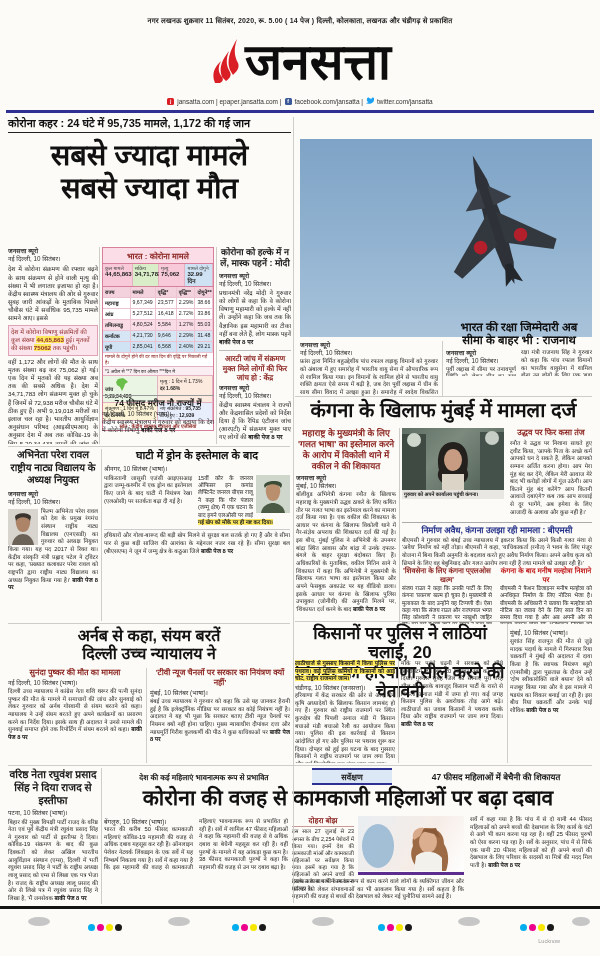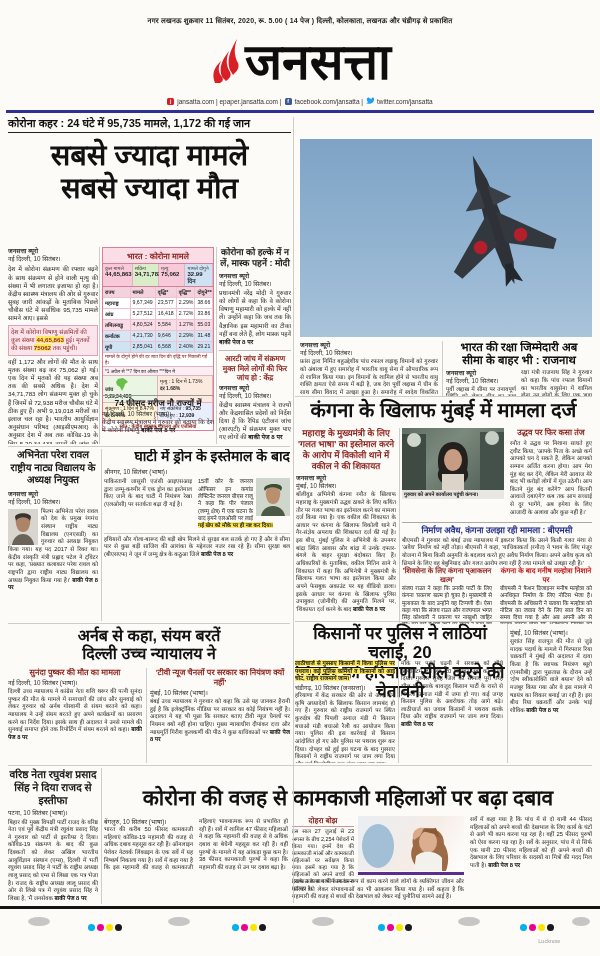--- a/index.html
+++ b/index.html
@@ -213,21 +213,21 @@
       </g>
     </svg>
   </div>
 
   <div class="abs" style="left:300px;top:341px;width:138px;height:55px;overflow:hidden">
     <div class="dl">जनसत्ता ब्यूरो</div>
     <div class="dl" style="font-weight:400">नई दिल्ली, 10 सितंबर।</div>
     <div class="body-s" style="margin-top:1px"><span>फ्रांस द्वारा निर्मित बहुउद्देशीय पांच रफाल लड़ाकू विमानों को गुरुवार को अंबाला में हुए समारोह में भारतीय वायु सेना में औपचारिक रूप से शामिल किया गया। इन विमानों के शामिल होने से भारतीय वायु शक्ति क्षमता ऐसे समय में बढ़ी है, जब देश पूर्वी लद्दाख में चीन के साथ सीमा विवाद में उलझा हुआ है। समारोह में स्वदेश विकसित लड़ाकू विमान- तेजस और सारंग हेलीकॉप्टर दलों की हवाई कलाबाजी टीम ने कई करतब दिखाए। भारतीय वायु सेना ने एक ट्वीट कर इस</span> </div>
   </div>
 
-  <div class="abs" style="left:446px;top:341px;width:146px;height:55px;overflow:hidden">
+  <div class="abs" style="left:446px;top:321px;width:146px;height:55px;overflow:hidden">
     <div class="ctr headline" style="font-size:11.5px">
       <div>भारत की रक्षा जिम्मेदारी अब</div>
       <div>सीमा के बाहर भी : राजनाथ</div>
     </div>
     <div style="display:flex;gap:5px;margin-top:2px">
       <div style="width:70px">
         <div class="dl">जनसत्ता ब्यूरो</div>
         <div class="dl" style="font-weight:400">नई दिल्ली, 10 सितंबर।</div>
         <div class="body-s">पूर्वी लद्दाख में सीमा पर तनावपूर्ण स्थिति को लेकर चीन का रुख ठीक नहीं रहने पर संदर्भ देते हुए</div>
       </div>
@@ -265,21 +265,21 @@
     <div class="subhead maroon" style="font-size:8px">उद्धव पर फिर कसा तंज</div>
     <div class="body-s" style="margin-top:2px">रनौत ने उद्धव पर निशाना साधते हुए ट्वीट किया, 'आपके पिता के अच्छे कर्म आपको धन दे सकते हैं, लेकिन आपको सम्मान अर्जित करना होगा। आप मेरा मुंह बंद कर देंगे, लेकिन मेरी आवाज मेरे बाद भी करोड़ों लोगों में गूंज उठेगी। आप कितने मुंह बंद करेंगे? आप कितनी आवाजें दबाएंगे? कब तक आप सच्चाई से दूर भागेंगे, अब हमेशा के लिए आजादी के अलावा और कुछ नहीं है।'</div>
   </div>
 
   <div class="abs" style="left:402px;top:522px;width:190px">
     <div class="subhead navy" style="font-size:8.5px;border-top:1px solid #aaa;padding-top:2px">निर्माण अवैध, कंगना उलझा रही मामला : बीएमसी</div>
     <div class="body-s" style="margin-top:1px">बीएमसी ने गुरुवार को बंबई उच्च न्यायालय में इकरार किया कि उसने किसी गलत मंशा से 'अवैध' निर्माण को नहीं तोड़ा। बीएमसी ने कहा, 'याचिकाकर्ता (रनौत) ने भवन के लिए मंजूर योजना में बिना किसी अनुमति के बदलाव करते हुए अवैध निर्माण किया। अपने अवैध कृत्य को छिपाने के लिए वह बेबुनियाद और गलत आरोप लगा रही हैं तथा मामले को उलझा रही हैं।'</div>
   </div>
 
   <div class="abs" style="left:402px;top:566px;width:90px;height:58px;overflow:hidden">
-    <div class="subhead maroon" style="font-size:7.2px">'शिवसेना के लिए कंगना प्आकलन खत्म'</div>
+    <div class="subhead maroon" style="font-size:7.2px">'शिवसेना के लिए कंगना प्एलओस खत्म'</div>
     <div class="body-s" style="margin-top:1px;font-size:5.5px">संजय राउत ने कहा कि उनकी पार्टी के लिए कंगना 'प्रकरण' खत्म हो चुका है। मुख्यमंत्री से मुलाकात के बाद उन्होंने यह टिप्पणी दी। ऐसा कहा गया कि संजय राउत और राज्यपाल भगत सिंह कोश्यारी ने प्रकरण पर नाखुशी जाहिर की। इस बारे में पूछे जाने पर राउत ने कहा यह 'गलत सूचना' है।</div>
   </div>
   <div class="abs" style="left:500px;top:566px;width:92px;height:58px;overflow:hidden">
     <div class="subhead red" style="font-size:7.2px">कंगना के बाद मनीष मल्होत्रा निशाने पर</div>
     <div class="body-s" style="margin-top:1px;font-size:5.5px">बीएमसी ने फैशन डिजाइनर मनीष मल्होत्रा को अनधिकृत निर्माण के लिए नोटिस भेजा है। बीएमसी के अधिकारी ने बताया कि मल्होत्रा को नोटिस का जवाब देने के लिए सात दिन का समय दिया गया है और अब अपनी ओर से कारण बताना होगा कि अनधिकृत निर्माण को क्यों न तोड़ा जाए।</div>
   </div>
 
   <div class="abs" style="left:8px;top:449px;width:90px;height:172px;overflow:hidden">
     <div class="subhead" style="font-size:10px">अभिनेता परेश रावल राष्ट्रीय नाट्य विद्यालय के अध्यक्ष नियुक्त</div>
     <div class="dl" style="margin-top:3px">जनसत्ता ब्यूरो</div>
@@ -290,21 +290,21 @@
             <path d="M15 5 C9 5 7 10 8 15 C9 20 11 23 15 23 C19 23 21 20 22 15 C23 10 21 5 15 5 Z" fill="#ad8468"></path>
             <path d="M7 8 C8 3 22 3 23 8 L22 12 C20 7 10 7 8 12 Z" fill="#3c352f"></path>
             <path d="M4 36 C5 28 11 25 15 25 C19 25 25 28 26 36 Z" fill="#6b6258"></path>
           </svg>
       </div>
       <div class="body-s"><span>फिल्म अभिनेता परेश रावल को देश के प्रमुख रंगमंच संस्थान राष्ट्रीय नाट्य विद्यालय (एनएसडी) का गुरुवार को अध्यक्ष नियुक्त किया गया। यह पद 2017 से रिक्त था। केंद्रीय संस्कृति मंत्री प्रह्लाद पटेल ने ट्विटर पर कहा, 'प्रख्यात कलाकार परेश रावल को राष्ट्रपति द्वारा राष्ट्रीय नाट्य विद्यालय का अध्यक्ष नियुक्त किया गया है।'</span> <span class="more">बाकी पेज 8 पर</span></div>
     </div>
   </div>
 
   <div class="abs" style="left:104px;top:449px;width:186px;height:172px;overflow:hidden">
-    <div class="headline" style="font-size:14px;text-align:right">
+    <div class="headline" style="font-size:11px;text-align:center">
       <div>घाटी में ड्रोन के इस्तेमाल के बाद</div>
     </div>
     <div class="dl" style="font-weight:400;margin-top:3px">श्रीनगर, 10 सितंबर (भाषा)।</div>
     <div style="display:flex;gap:6px;margin-top:2px">
       <div style="width:88px">
         <div class="body-s">पाकिस्तानी जासूसी एजंसी आइएसआइ द्वारा जम्मू-कश्मीर में एक ड्रोन का इस्तेमाल किए जाने के बाद घाटी में नियंत्रण रेखा (एलओसी) पर सतर्कता बढ़ा दी गई है।</div>
       </div>
       <div style="width:92px">
         <div class="photo" style="float:right;width:34px;height:38px;margin:0 0 2px 3px;background:#cfd6cc">
           <svg width="34" height="38" viewBox="0 0 34 38">
@@ -351,20 +351,25 @@
     <div class="dl" style="font-weight:400;margin-top:2px">मुंबई, 10 सितंबर (भाषा)।</div>
     <div class="body-s" style="margin-top:1px"><span>सुशांत सिंह राजपूत की मौत से जुड़े मादक पदार्थ के मामले में गिरफ्तार रिया चक्रवर्ती ने मुंबई की अदालत में दावा किया है कि स्वापक नियंत्रण ब्यूरो (एनसीबी) द्वारा पूछताछ के दौरान उन्हें 'दोष स्वीकारोक्ति वाले बयान' देने को मजबूर किया गया और वे इस मामले में षडयंत्र का शिकार बनाई जा रही हैं। इस बीच रिया चक्रवर्ती और उनके भाई शौविक</span> <span class="more">बाकी पेज 8 पर</span></div>
   </div>
 
   <div class="abs" style="left:8px;top:768px;width:90px;height:136px;overflow:hidden">
     <div class="subhead" style="font-size:10.5px">वरिष्ठ नेता रघुवंश प्रसाद सिंह ने दिया राजद से इस्तीफा</div>
     <div class="dl" style="font-weight:400;margin-top:2px">पटना, 10 सितंबर (भाषा)।</div>
     <div class="body-s" style="margin-top:1px"><span>बिहार की मुख्य विपक्षी पार्टी राजद के वरिष्ठ नेता एवं पूर्व केंद्रीय मंत्री रघुवंश प्रसाद सिंह ने गुरुवार को पार्टी से इस्तीफा दे दिया। कोविड-19 संक्रमण के बाद की कुछ दिक्कतों को लेकर अखिल भारतीय आयुर्विज्ञान संस्थान (एम्स), दिल्ली में भर्ती रघुवंश प्रसाद सिंह ने पार्टी के राष्ट्रीय अध्यक्ष लालू प्रसाद को एम्स से लिखा एक पत्र भेजा है। राजद के राष्ट्रीय अध्यक्ष लालू प्रसाद की ओर से लिखे पत्र में रघुवंश प्रसाद सिंह ने लिखा है, 'मैं जनसेवक</span> <span class="more">बाकी पेज 8 पर</span></div>
   </div>
 
+  <div class="abs" style="left:104px;top:768px;width:488px;display:flex;align-items:center;gap:8px">
+    <div class="b ctr" style="font-size:7.5px;width:200px">देश की कई महिलाएं भावनात्मक रूप से प्रभावित</div>
+    <div class="kbox" style="width:80px">सर्वेक्षण</div>
+    <div class="b ctr" style="font-size:8.5px;flex:1">47 फीसद महिलाओं में बेचैनी की शिकायत</div>
+  </div>
   <div class="abs ctr headline" style="left:104px;top:786px;width:488px;font-size:21px">कोरोना की वजह से कामकाजी महिलाओं पर बढ़ा दबाव</div>
 
   <div class="abs cols2" style="left:104px;top:818px;width:184px;height:86px;overflow:hidden">
     <div class="dl" style="font-weight:400">बेंगलुरु, 10 सितंबर (भाषा)।</div>
     <div class="body-s">भारत की करीब 50 फीसद कामकाजी महिलाएं कोविड-19 महामारी की वजह से अधिक दबाव महसूस कर रही हैं। ऑनलाइन पेशेवर नेटवर्क लिंक्डइन के एक सर्वे में यह निष्कर्ष निकाला गया है। सर्वे में कहा गया है कि इस महामारी की वजह से कामकाजी महिलाएं भावनात्मक रूप से प्रभावित हो रही हैं। सर्वे में शामिल 47 फीसद महिलाओं ने कहा कि महामारी की वजह से वे अधिक दबाव या बेचैनी महसूस कर रही हैं। वहीं पुरुषों के मामले में यह आंकड़ा कुछ कम है। 38 फीसद कामकाजी पुरुषों ने कहा कि महामारी की वजह से उन पर दबाव बढ़ा है।</div>
   </div>
 
   <div class="abs" style="left:292px;top:816px;width:62px">
     <div class="subhead maroon" style="font-size:7.5px;border-bottom:1px solid #c99;padding-bottom:1px">दोहरा बोझ</div>
     <div class="body-s" style="font-size:5.4px;margin-top:1px">इस साल 27 जुलाई से 23 अगस्त के बीच 2,254 पेशेवरों में किया गया। इनमें देश की कामकाजी मांओं और कामकाजी महिलाओं पर सर्वेक्षण किया गया। इसमें कहा गया है कि महिलाओं को अपने बच्चों की देखभाल के साथ भी काम करना पड़ रहा है।</div>

